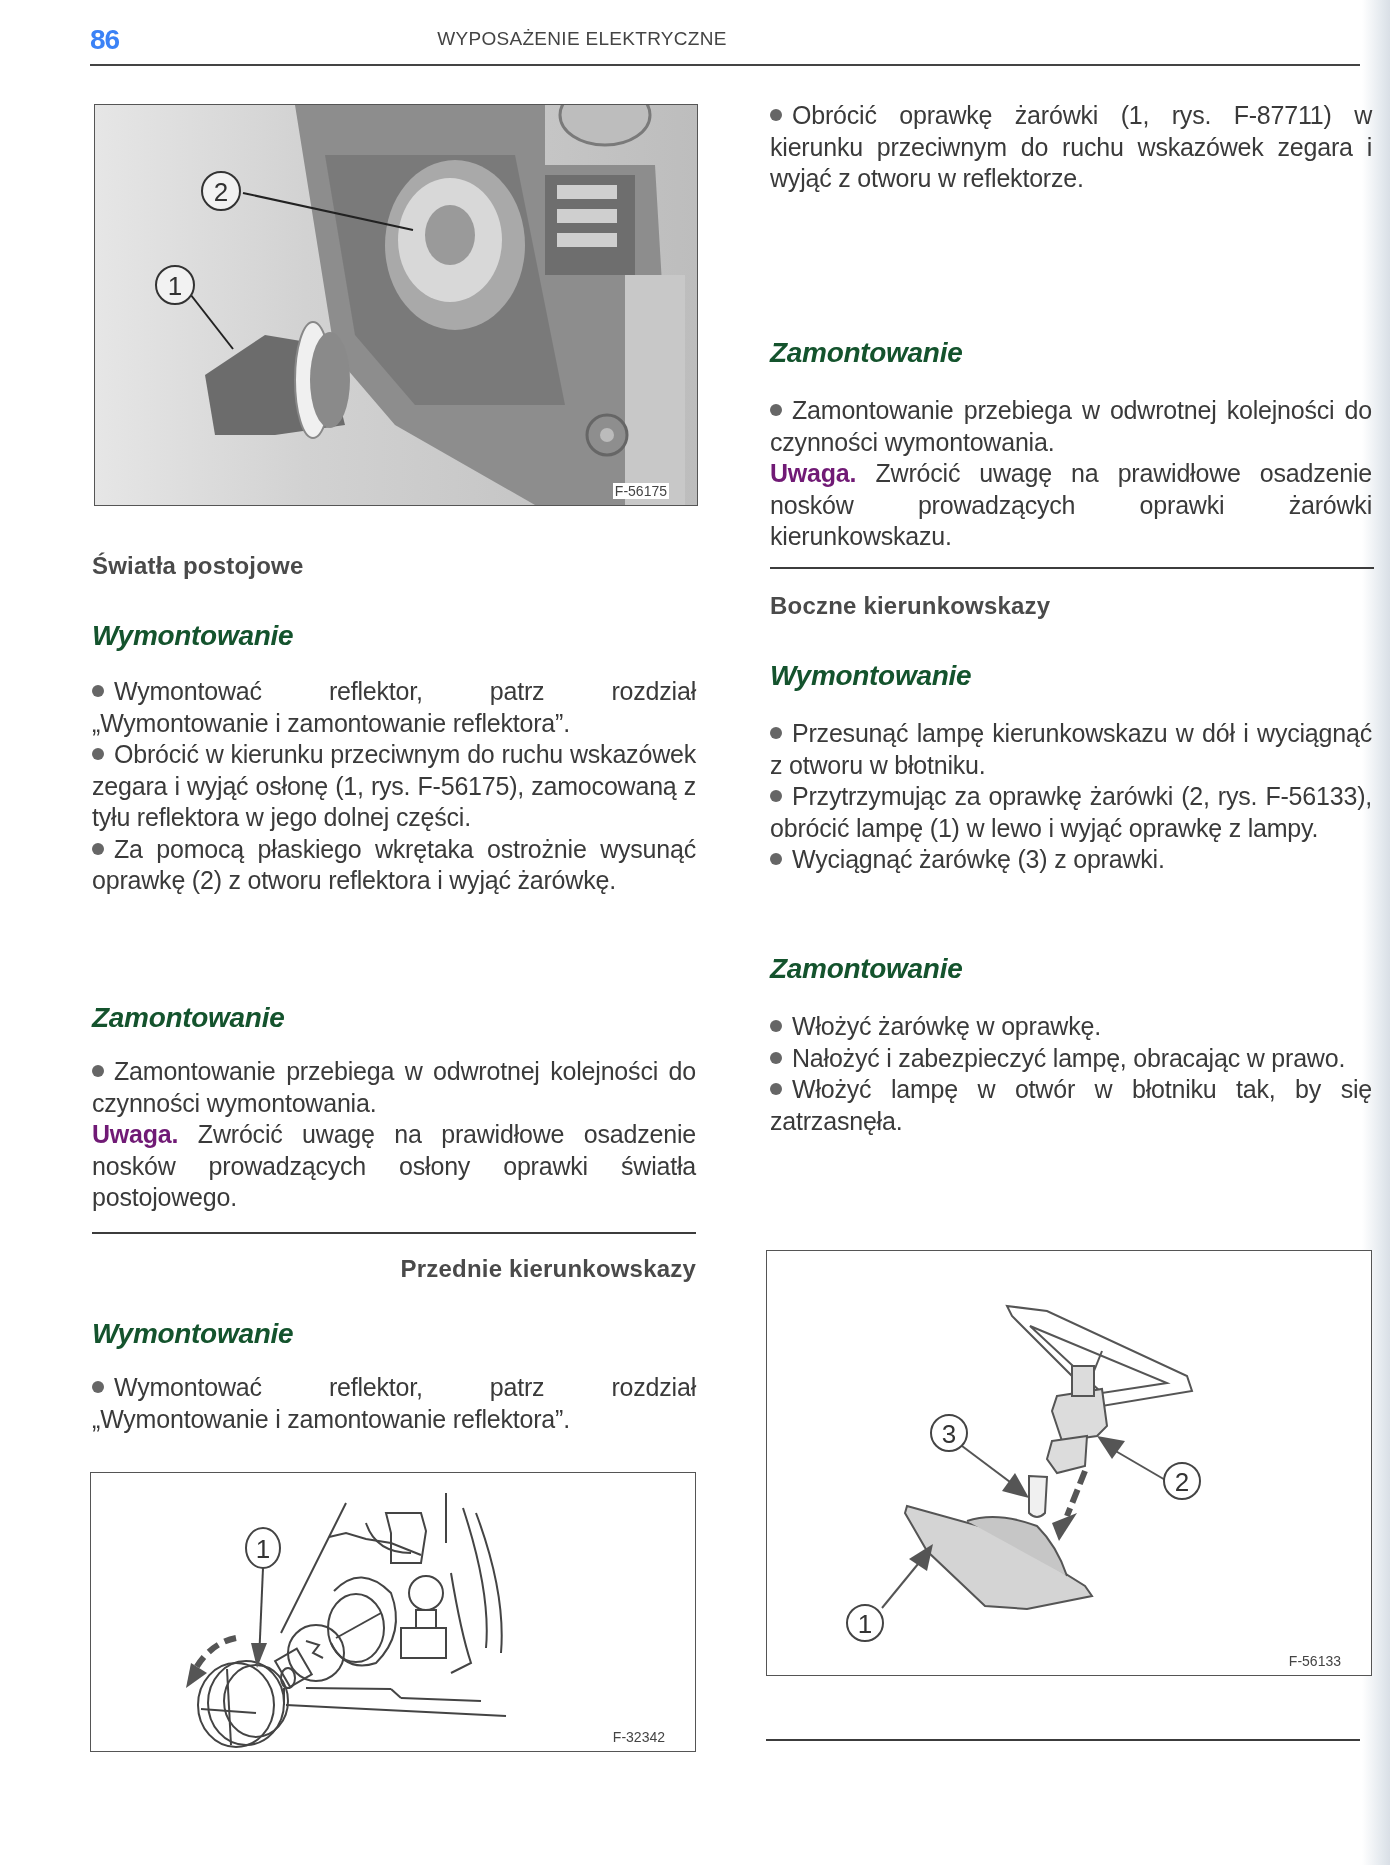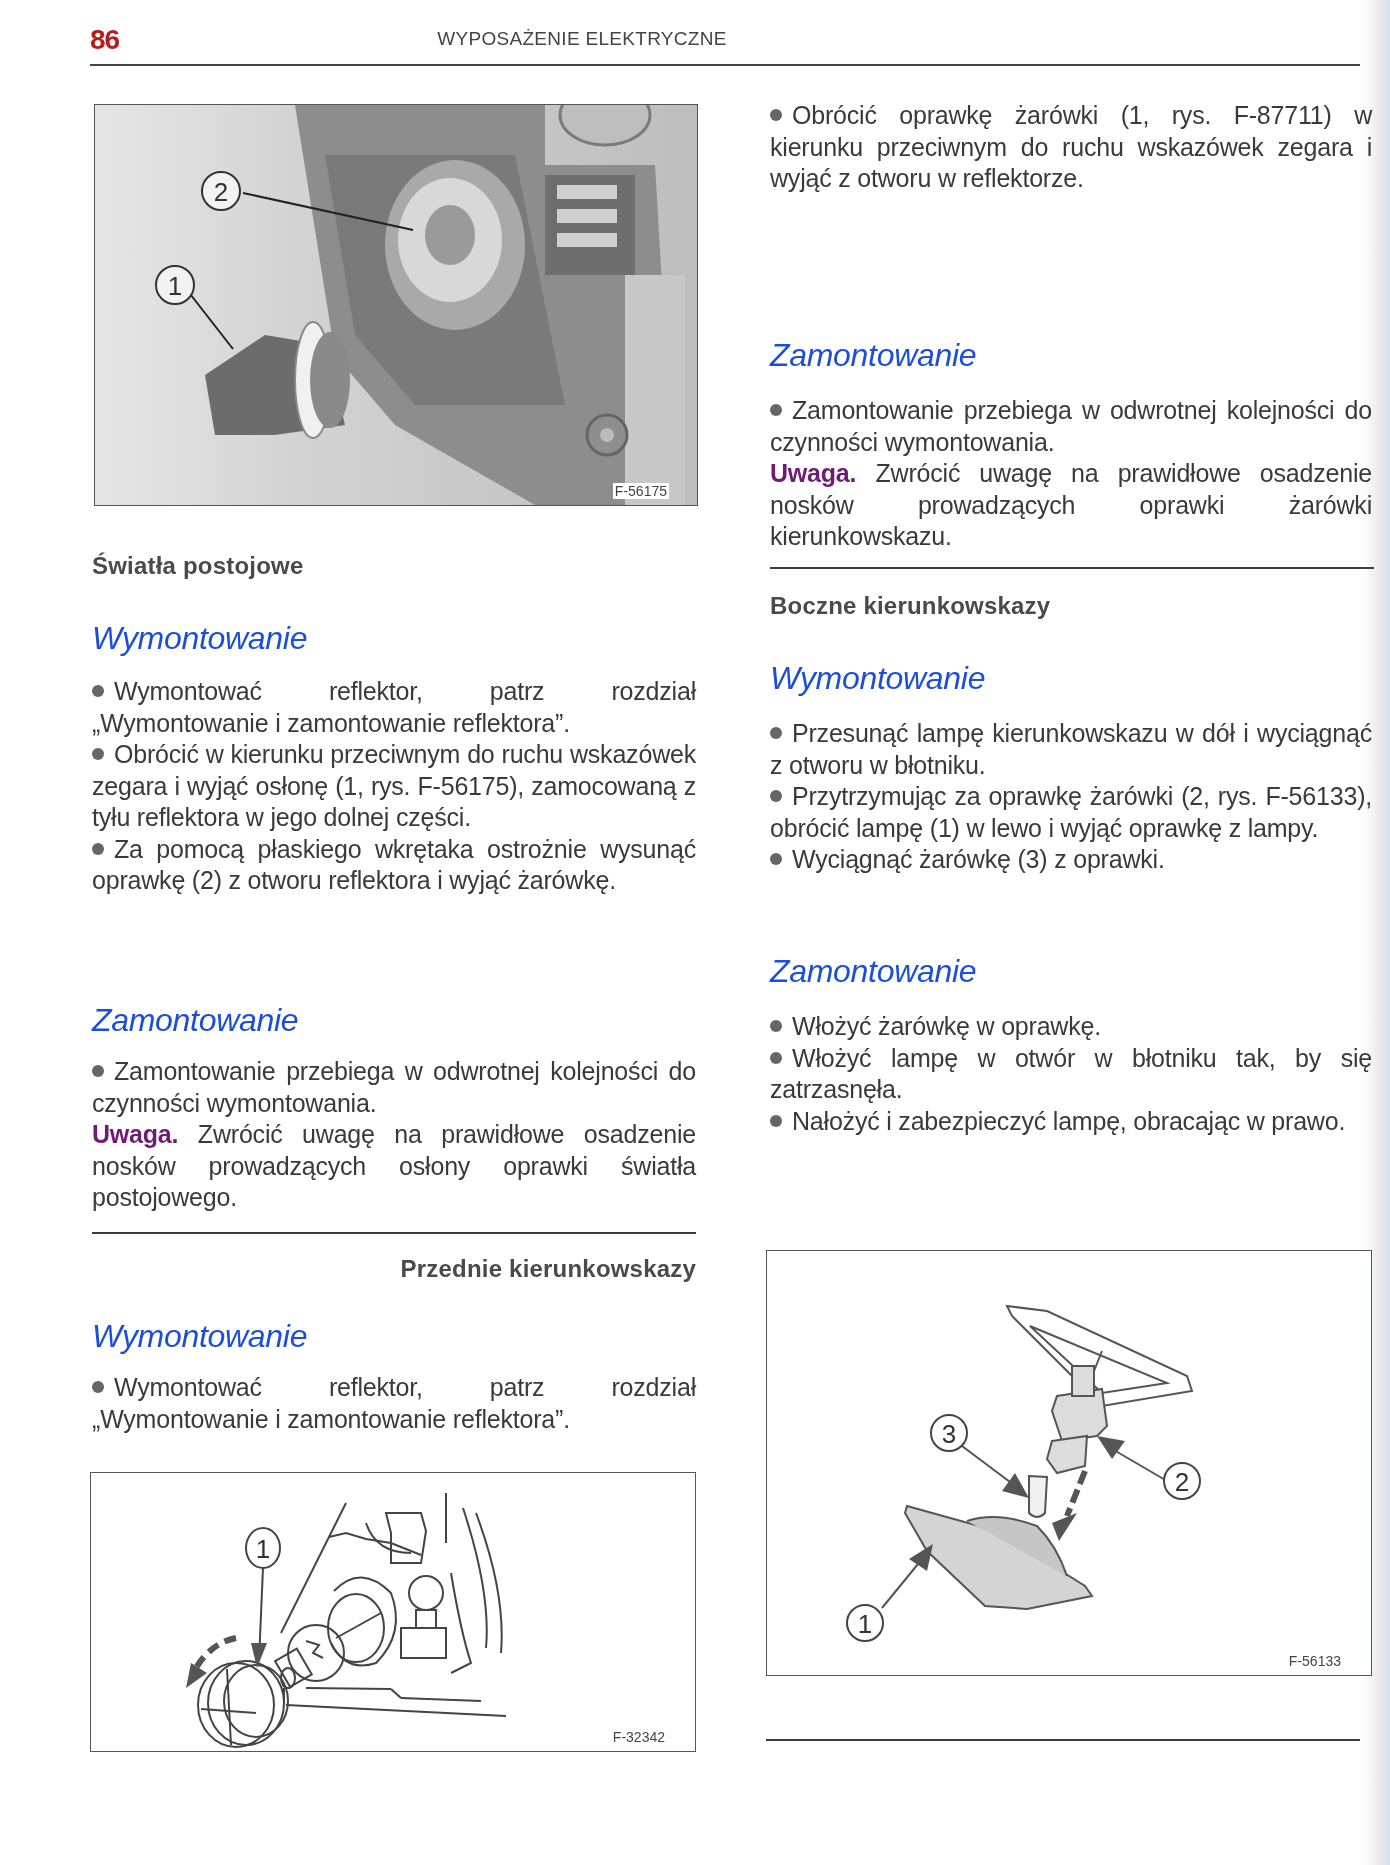--- a/index.html
+++ b/index.html
@@ -7,21 +7,21 @@
     width:1390px; height:1865px; position:relative; overflow:hidden;
     background:#ffffff;
     font-family:"Liberation Sans", sans-serif;
     color:#3a3a3a;
   }
   .edge-shade {
     position:absolute; right:0; top:0; width:28px; height:1865px;
     background:linear-gradient(to right, rgba(255,255,255,0), #e4e9ee 70%, #d9dfe6);
   }
   .page-number {
-    position:absolute; left:90px; top:24px; font-size:28px; font-weight:bold; color:#b91c1c;
+    position:absolute; left:90px; top:24px; font-size:28px; font-weight:bold; color:#3b82f6;
     letter-spacing:-1px;
   }
   .running-head {
     position:absolute; left:0; width:1164px; top:28px; text-align:center;
     font-size:19px; color:#444; letter-spacing:0.3px;
   }
   .rule {
     position:absolute; height:0; border-top:2px solid #444;
   }
   .rule.thin { border-top-width:2px; border-color:#3c3c3c; }
@@ -31,21 +31,21 @@
   .fig-label {
     position:absolute; right:28px; bottom:6px; font-size:14px; color:#444;
     background:#fff; padding:0 2px;
   }
   .photo-bg { position:absolute; left:0; top:0; width:100%; height:100%; }
   .col { position:absolute; }
   .h-section {
     font-weight:bold; font-size:24px; color:#4a4a4a; margin:0; letter-spacing:0.2px;
   }
   .h-sub {
-    font-weight:normal; font-style:italic; font-size:32px; color:#1d4ed8; margin:0; letter-spacing:-0.3px;
+    font-weight:bold; font-style:italic; font-size:28px; color:#14532d; margin:0; letter-spacing:-0.3px;
   }
   .para {
     font-size:25px; line-height:31.5px; color:#3a3a3a; margin:0; text-align:justify;
     letter-spacing:-0.2px;
   }
   .bullet::before {
     content:""; display:inline-block; width:12px; height:12px; border-radius:50%;
     background:#666; margin-right:10px; vertical-align:3px;
   }
   .note-label { font-weight:bold; color:#701a75; }
@@ -218,22 +218,22 @@
 <div class="col" style="left:770px; top:718px; width:602px;">
   <p class="para bullet">Przesunąć lampę kierunkowskazu w dół i wyciągnąć z otworu w błotniku.</p>
   <p class="para bullet">Przytrzymując za oprawkę żarówki (2, rys. F-56133), obrócić lampę (1) w lewo i wyjąć oprawkę z lampy.</p>
   <p class="para bullet">Wyciągnąć żarówkę (3) z oprawki.</p>
 </div>
 <div class="col" style="left:770px; top:953px; width:602px;">
   <h3 class="h-sub">Zamontowanie</h3>
 </div>
 <div class="col" style="left:770px; top:1011px; width:602px;">
   <p class="para bullet">Włożyć żarówkę w oprawkę.</p>
+  <p class="para bullet">Nałożyć i zabezpieczyć lampę, obracając w prawo.</p>
   <p class="para bullet">Włożyć lampę w otwór w błotniku tak, by się zatrzasnęła.</p>
-  <p class="para bullet">Nałożyć i zabezpieczyć lampę, obracając w prawo.</p>
 </div>
 
 <div class="figure" style="left:766px; top:1250px; width:604px; height:424px;">
   <svg width="604" height="424">
     <g fill="none" stroke="#555" stroke-width="2">
 
       <path d="M240 55 L280 60 L420 125 L425 140 L335 155 L330 150 L245 65 Z"></path>
       <path d="M263 75 L400 132 L335 142 Z"></path>
       <line x1="335" y1="100" x2="325" y2="125"></line>
     </g>

